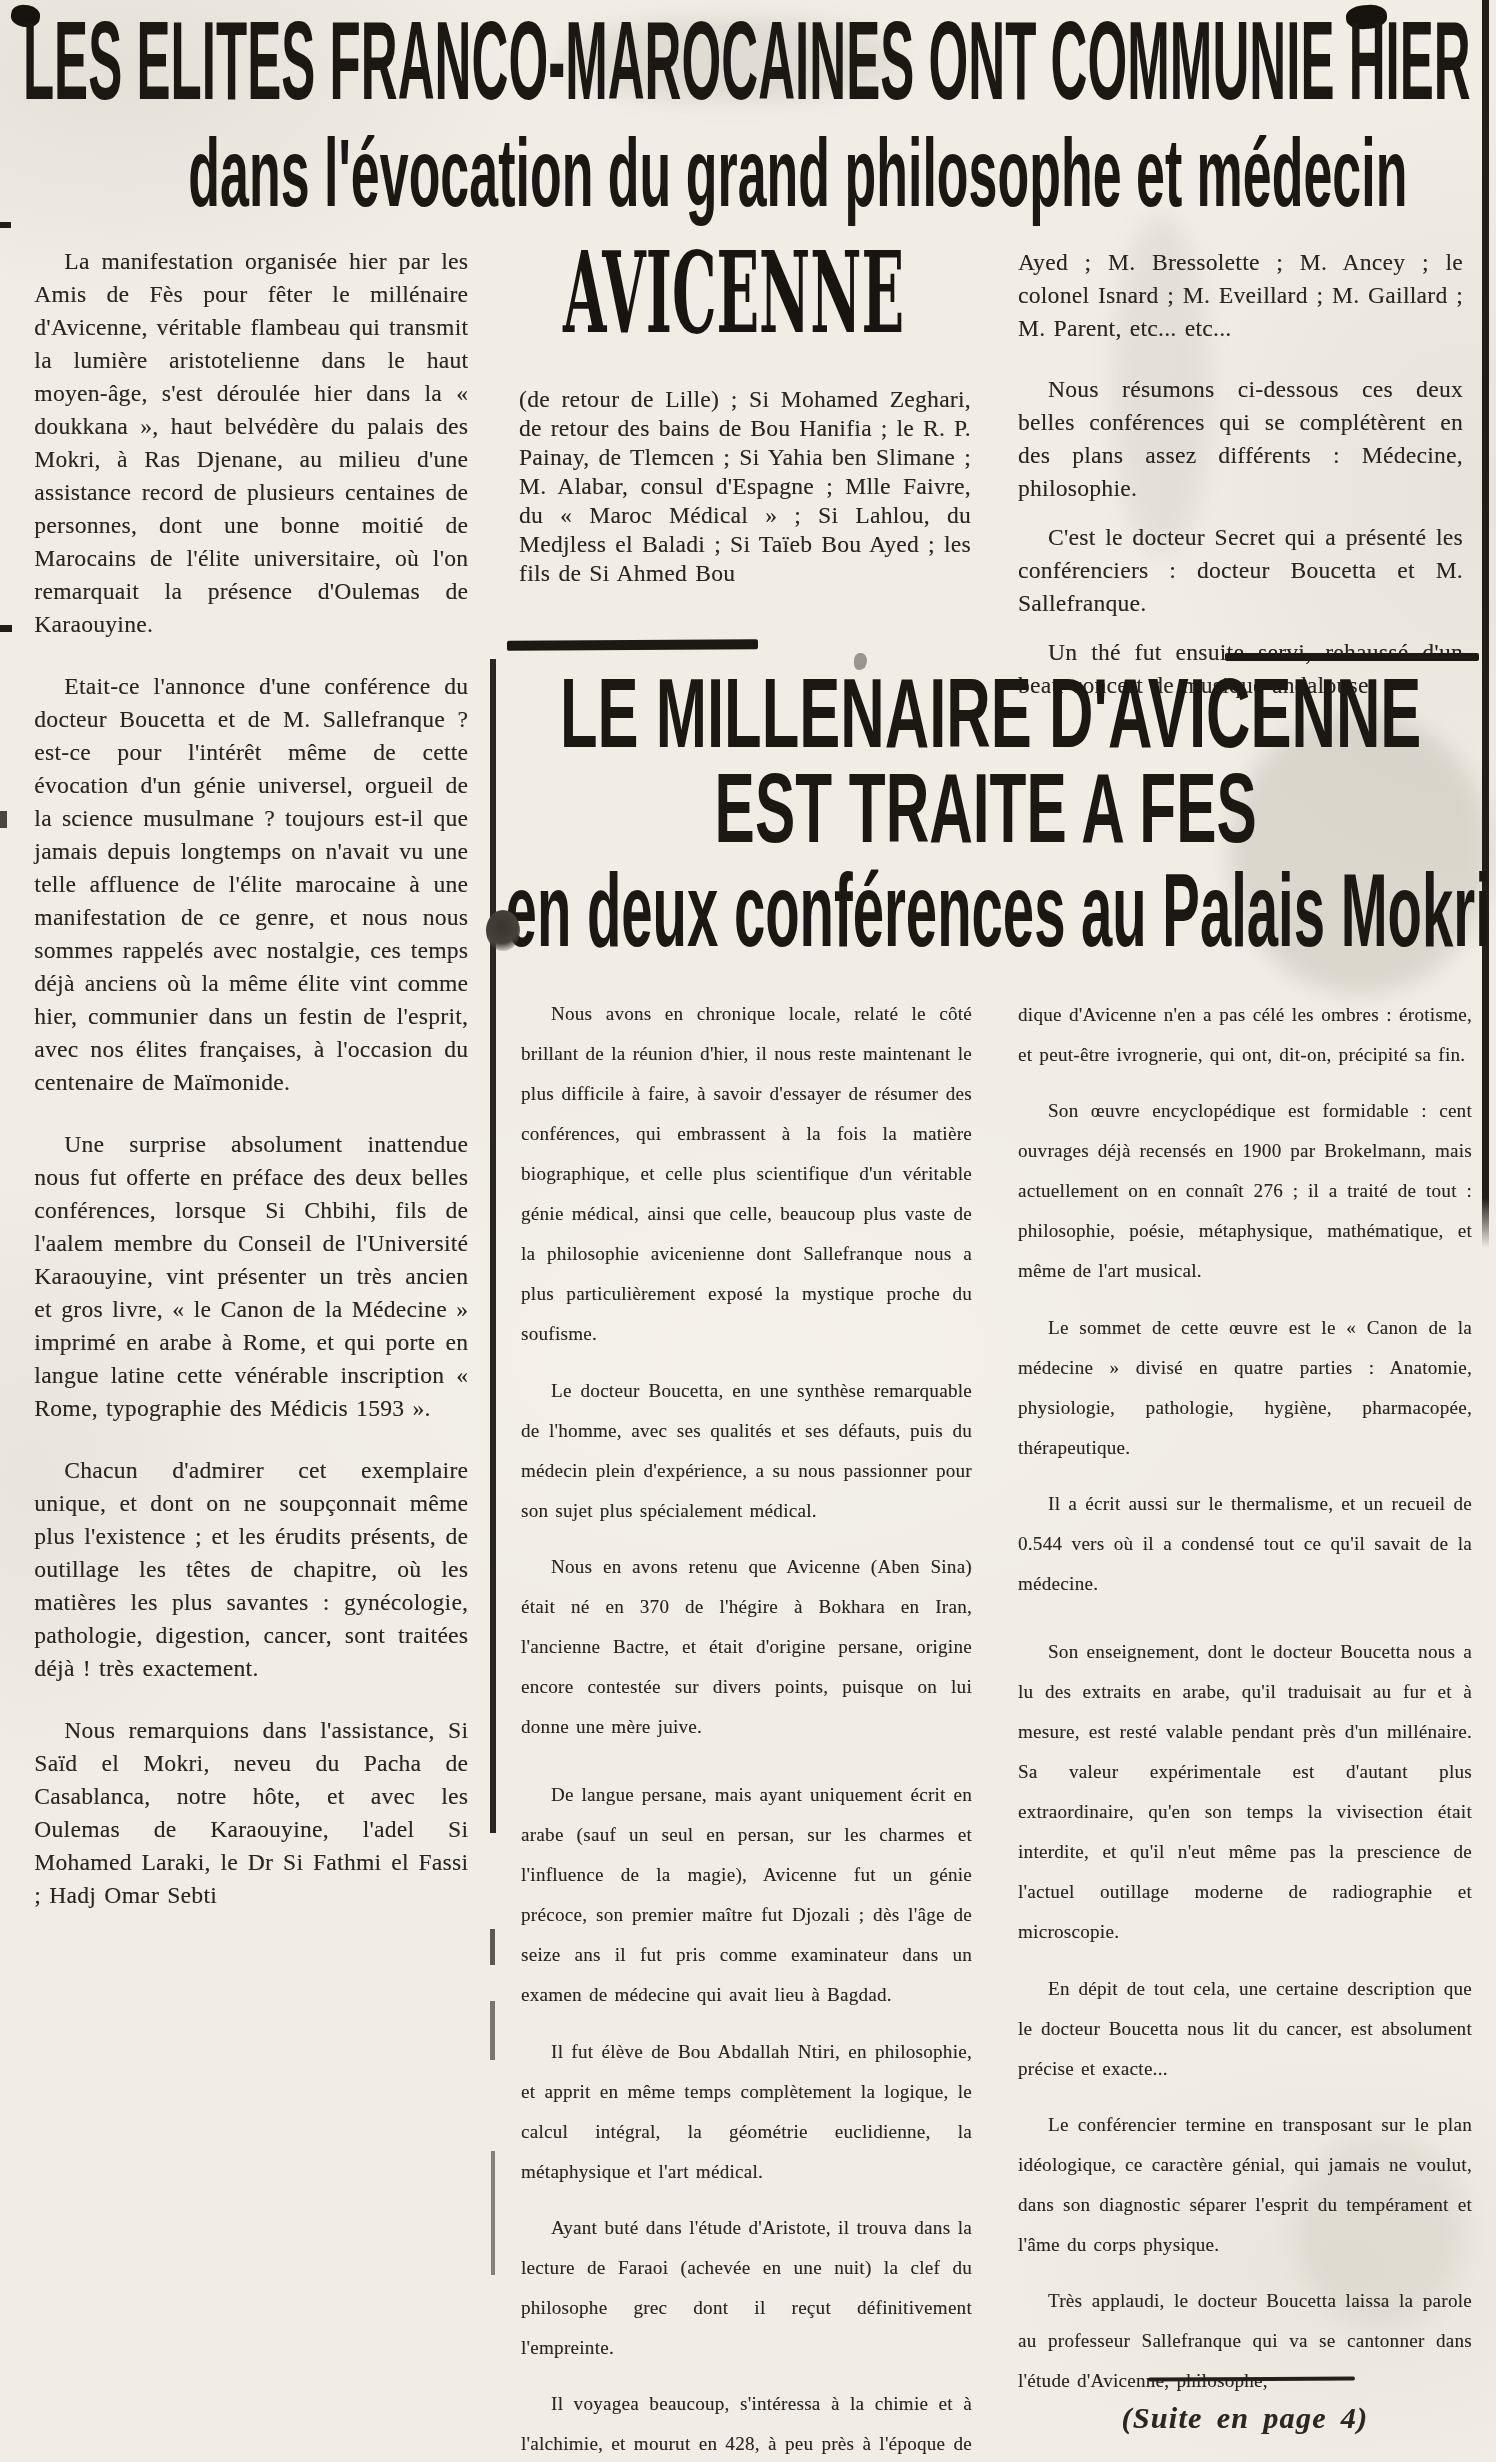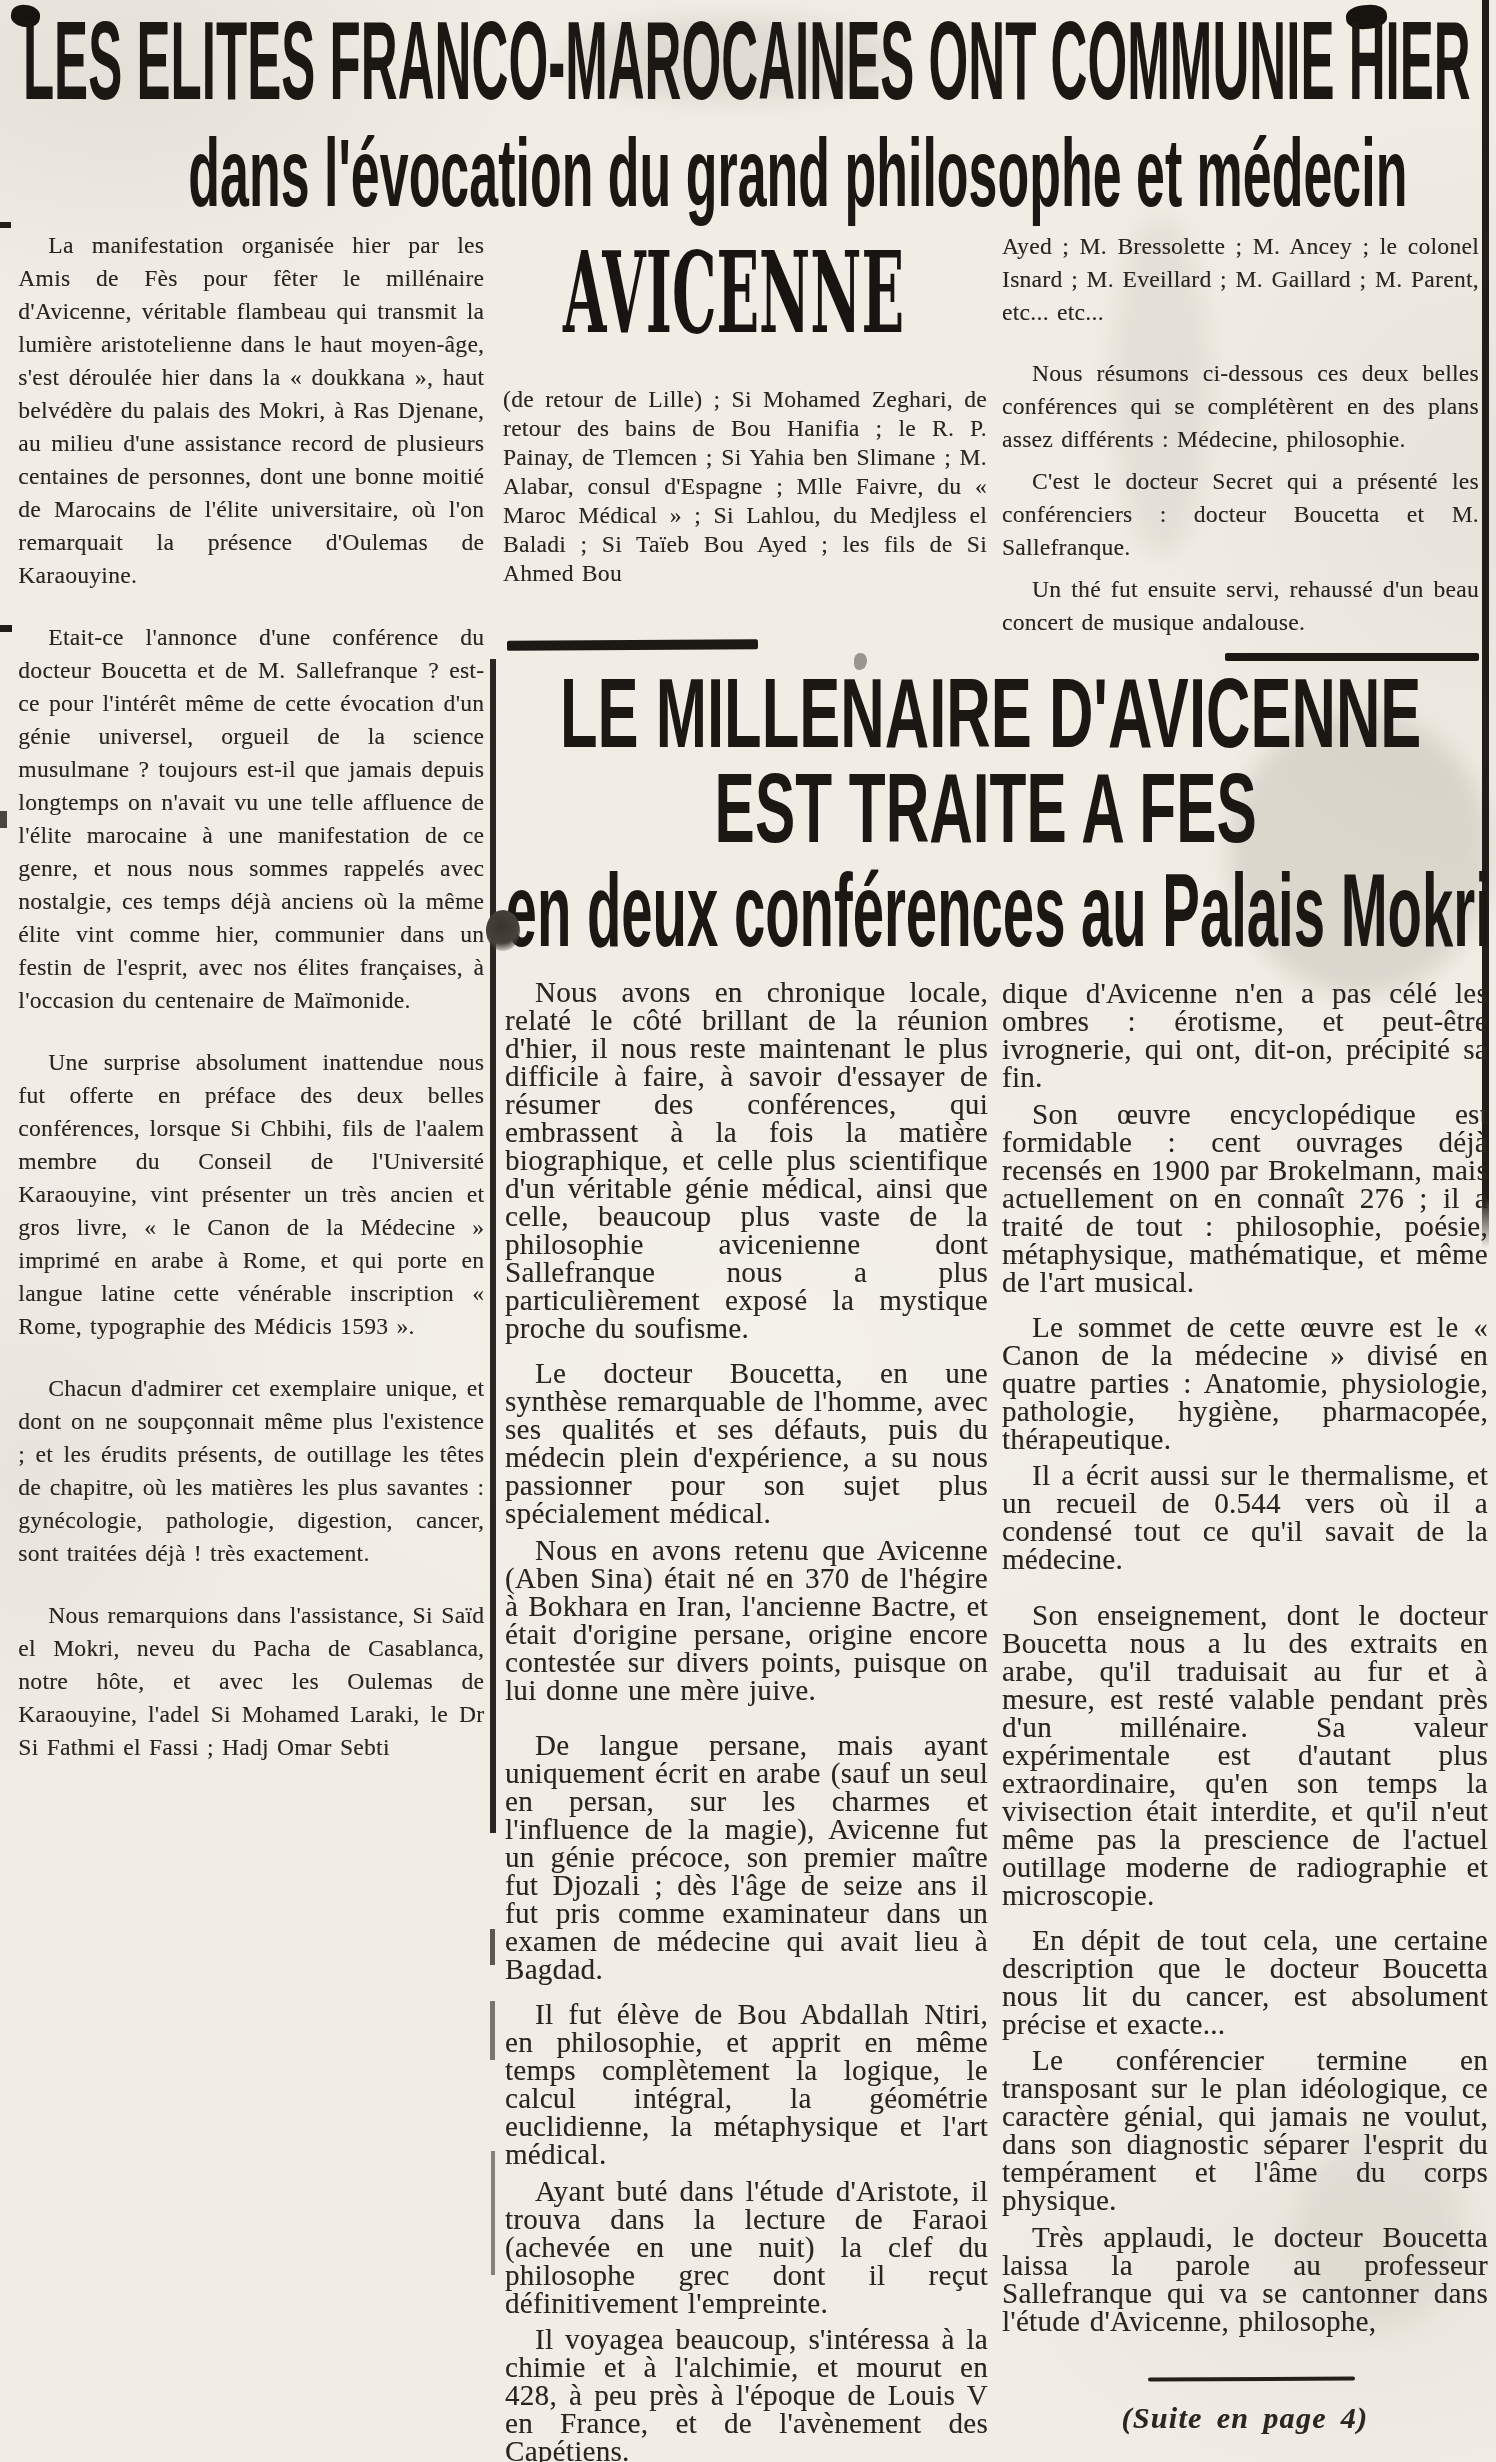--- a/index.html
+++ b/index.html
@@ -25,33 +25,33 @@
     font-weight:700;
     fill:#1b1814;
   }
   svg text.serifTitle{
     font-family:"DejaVu Serif", serif;
     fill:#171411;
   }
   
   .col{position:absolute;}
   .para{
-    margin:0;
+    margin:16px;
     text-align:justify;
     letter-spacing:0.3px;
     word-spacing:2px;
     text-shadow:0.3px 0.3px 0.4px rgba(62,52,40,0.38);
   }
   .indent{text-indent:30px;}
   .col-left .para{font-size:23.5px;line-height:33px;}
   .col-left .para + .para{margin-top:29px;}
   .col-mid-top .para{font-size:23.5px;line-height:29px;}
   .col-right-top .para{font-size:23.5px;line-height:33px;}
   .col-right-top .para + .para{margin-top:9.2px;}
-  .col-bottom .para{font-size:29px;line-height:28px;}
+  .col-bottom .para{font-size:19px;line-height:40px;}
   .col-bottom .para + .para{margin-top:8.5px;}
   .mt-md{margin-top:17px !important;}
   .mt-lg{margin-top:27.5px !important;}
   
   .vrule{background:#2a2723;}
   .bar{background:#1c1915;border-radius:2px;}
   .speck{background:#17140f;border-radius:45%;}
   .ghost{filter:blur(10.5px);border-radius:50%;}
   .edge-dash{background:#211d18;}
   .suite{

